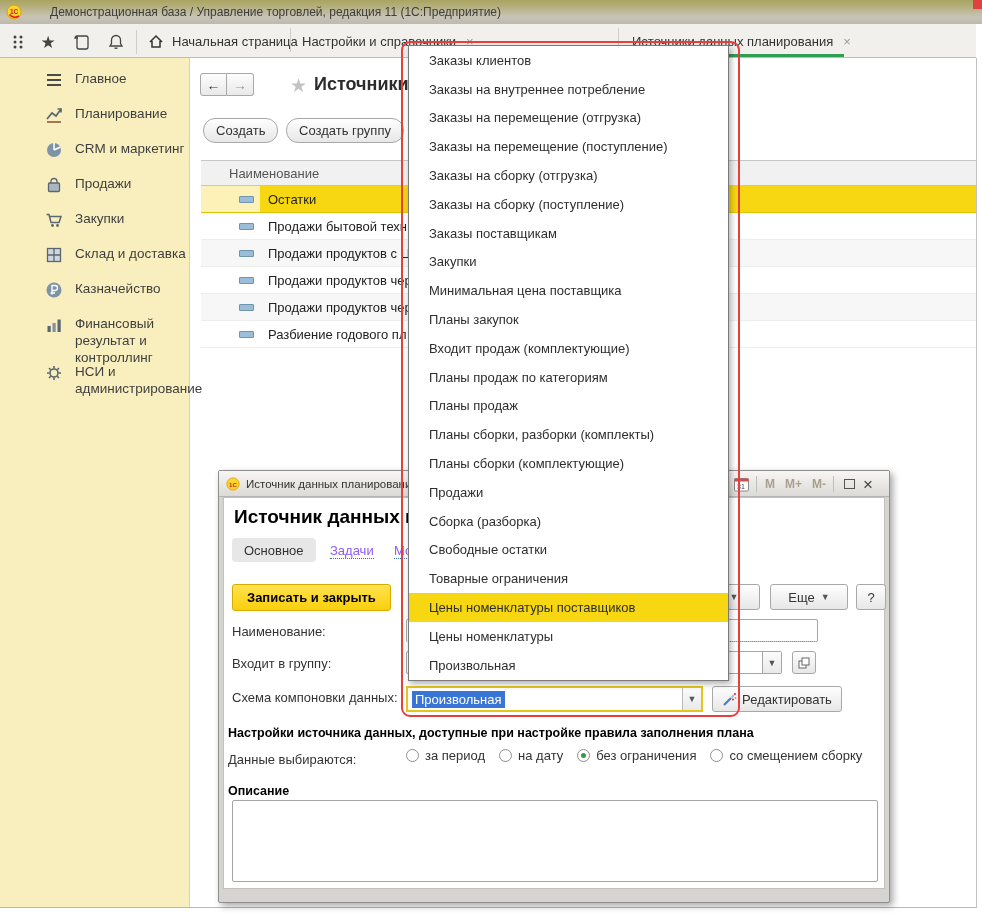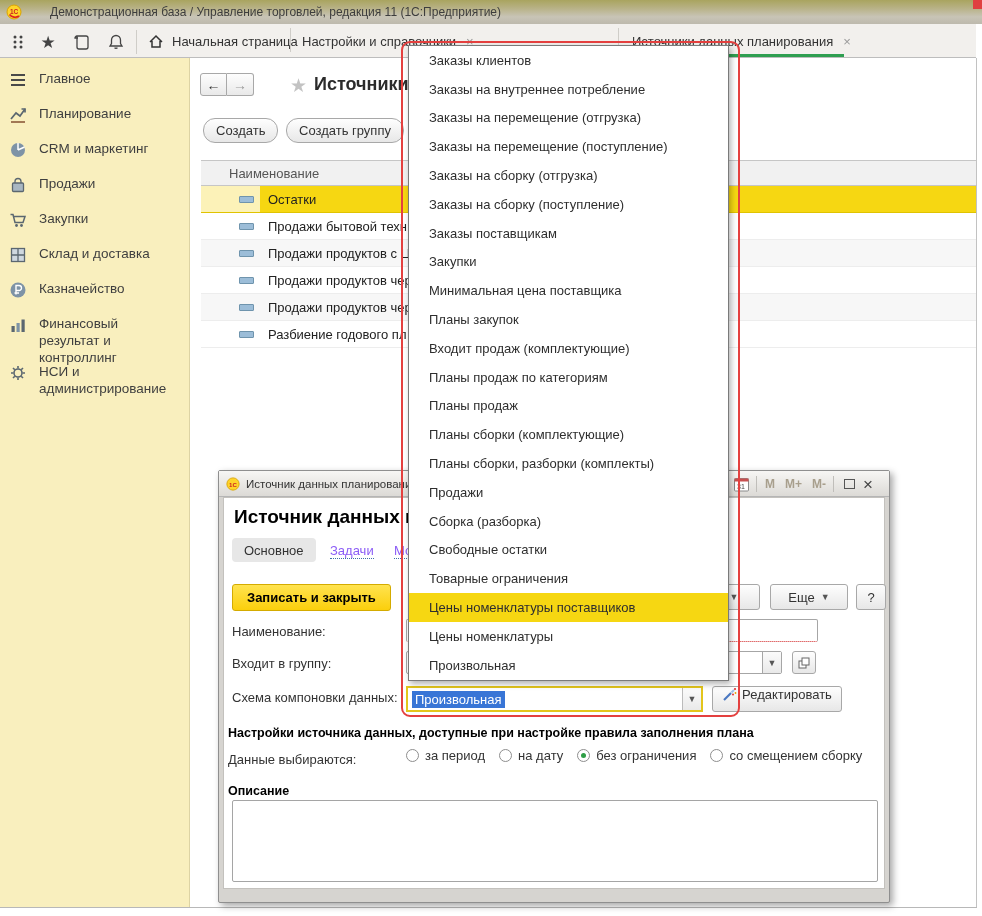--- a/index.html
+++ b/index.html
@@ -18,21 +18,21 @@
   .tabbar { left:0; top:24px; width:976px; height:34px; background:#f2f0ed; border-bottom:1px solid #bdbdbd; }
   .tb-icon { position:absolute; top:31px; width:24px; height:22px; display:flex; align-items:center; justify-content:center; color:#444; cursor:default; }
   .tb-sep { position:absolute; top:30px; width:1px; height:24px; background:#cfcdc8; }
   .tab { position:absolute; top:24px; height:34px; display:flex; align-items:center; font-size:13px; color:#333; }
   .tab .home-ic { margin-right:8px; }
   .tab-close { color:#999; font-size:13px; margin-left:10px; }
   .tab-active-underline { position:absolute; top:54px; height:3px; background:#2e9e50; }
 
   
   .sidebar { left:0; top:58px; width:190px; height:849px; background:#f9efbe; border-right:1px solid #ddd3a4; }
-  .side-item { position:absolute; left:0; width:190px; display:flex; align-items:flex-start; cursor:default; }
+  .side-item { position:absolute; left:0; width:190px; display:flex; align-items:flex-start; cursor:default;padding-left:36px; }
   .side-ic { width:20px; height:20px; margin:0 0 0 8px; flex:0 0 20px; }
   .side-lbl { font-size:13.5px; color:#3f3f3f; margin-left:11px; line-height:17px; }
 
   
   .main-border-right { left:976px; top:58px; width:1px; height:850px; background:#c2c2c2; }
   .main-border-bottom { left:0; top:907px; width:977px; height:1px; background:#b8b8b8; }
 
   .navbtn-group { left:200px; top:73px; display:flex; }
   .navbtn { width:27px; height:23px; border:1px solid #a8a8a8; background:linear-gradient(180deg,#fdfdfd,#e9e9e9);
     display:flex; align-items:center; justify-content:center; font-size:14px; }
@@ -85,21 +85,21 @@
   .combo-arrow { position:absolute; right:0; top:0; bottom:0; width:19px; border-left:1px solid #a6a6a6;
     display:flex; align-items:center; justify-content:center; font-size:9px; color:#555; background:linear-gradient(180deg,#fbfbfb,#e9e9e9); }
   .schema-combo { position:absolute; left:182px; top:188px; width:297px; height:26px; background:#fff;
     border:2px solid #e3c51c; display:flex; align-items:center; }
   .schema-combo .sel-text { margin-left:4px; font-size:13px; background:#3875d6; color:#fff; padding:1px 3px; }
   .schema-combo .combo-arrow { border-left:1px solid #bbb; }
   .sq-btn { position:absolute; width:24px; height:23px; border:1px solid #a8a8a8; border-radius:3px;
     background:linear-gradient(180deg,#fefefe,#e7e7e7); display:flex; align-items:center; justify-content:center; }
   .edit-btn { position:absolute; left:488px; top:188px; height:26px; width:130px; border:1px solid #a8a8a8; border-radius:3px;
     background:linear-gradient(180deg,#fefefe,#e7e7e7); font-size:13px; color:#333;
-    display:flex; justify-content:center; gap:5px; }
+    display:flex; align-items:center; justify-content:center; gap:5px; }
 
   .section-hdr { position:absolute; left:4px; top:228px; font-size:12.5px; font-weight:bold; color:#000; }
   .radio-row { position:absolute; left:182px; top:250px; display:flex; gap:14px; }
   .radio { display:flex; align-items:center; gap:6px; font-size:13px; color:#333; white-space:nowrap; }
   .rb { width:13px; height:13px; border:1px solid #8e8e8e; border-radius:50%; background:#fff; position:relative; flex:0 0 13px; }
   .radio.selected .rb::after { content:""; position:absolute; left:3px; top:3px; width:5px; height:5px; border-radius:50%; background:#2e9e46; }
   .desc-lbl { position:absolute; left:4px; top:286px; font-size:12.5px; font-weight:bold; color:#000; }
   .desc-area { position:absolute; left:8px; top:302px; width:646px; height:82px; border:1px solid #a5a5a5; border-radius:2px; background:#fff; }
 
   
@@ -475,25 +475,25 @@
 
       <div class="dd-item">
         <span>Планы продаж по категориям</span>
       </div>
 
       <div class="dd-item">
         <span>Планы продаж</span>
       </div>
 
       <div class="dd-item">
+        <span>Планы сборки, разборки (комплекты)</span>
+      </div>
+
+      <div class="dd-item">
         <span>Планы сборки (комплектующие)</span>
-      </div>
-
-      <div class="dd-item">
-        <span>Планы сборки, разборки (комплекты)</span>
       </div>
 
       <div class="dd-item">
         <span>Продажи</span>
       </div>
 
       <div class="dd-item">
         <span>Сборка (разборка)</span>
       </div>
 

